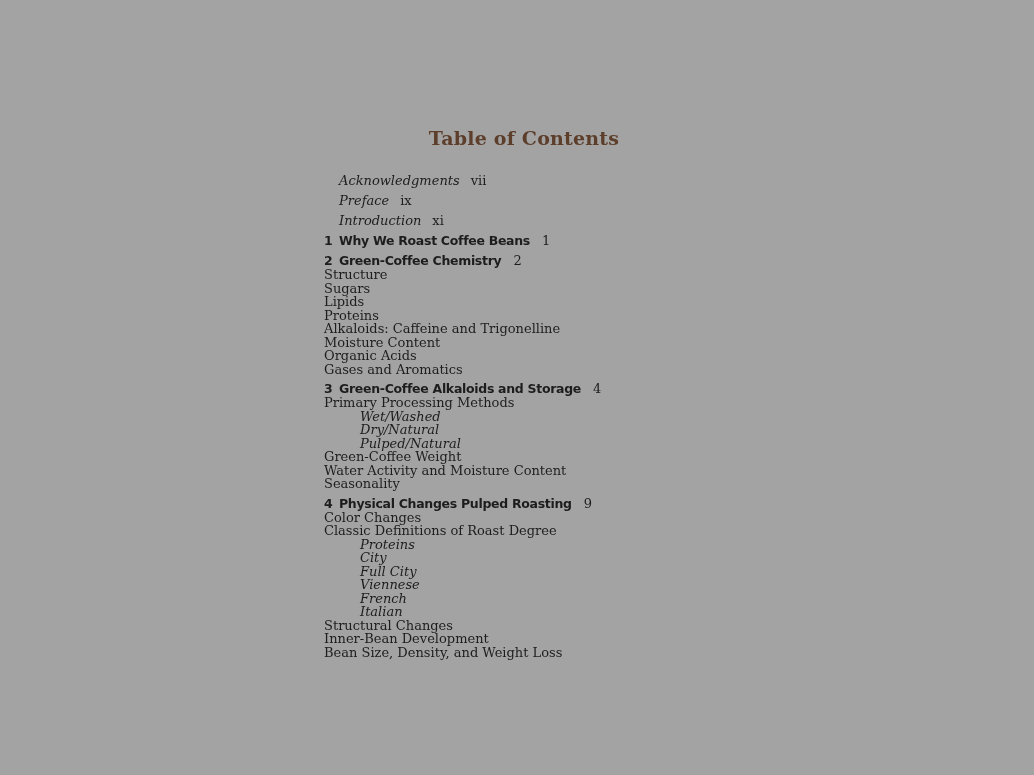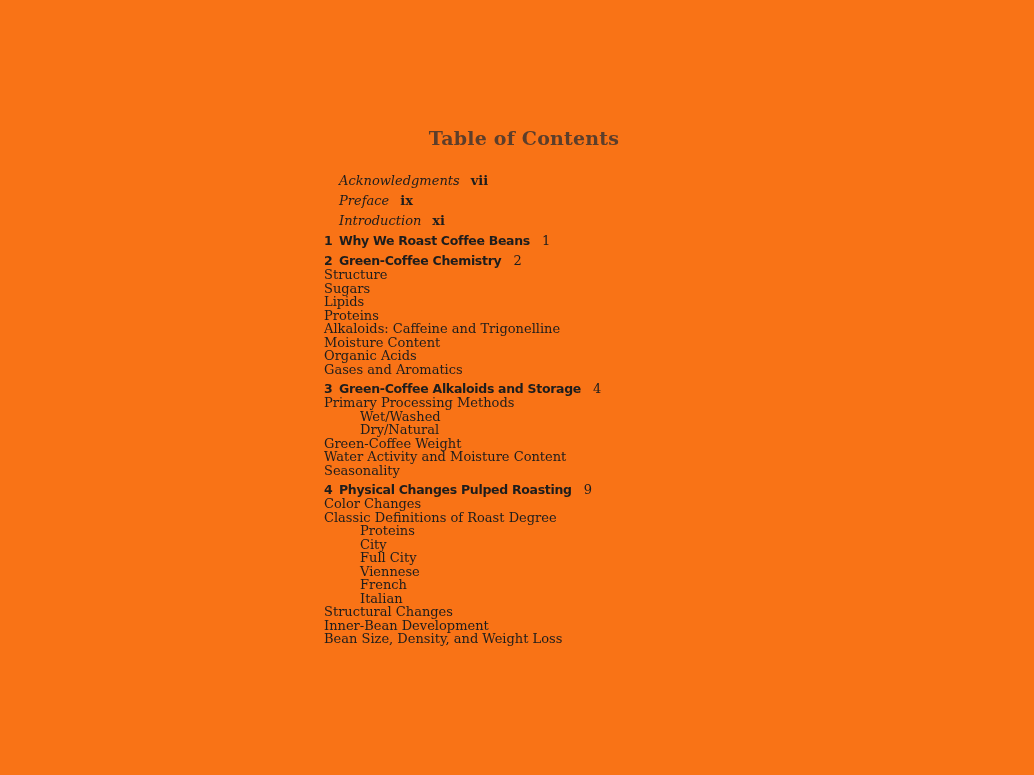--- a/index.html
+++ b/index.html
@@ -4,53 +4,53 @@
 <style>
   html, body { margin: 0; padding: 0; }
   body {
     width: 1034px; height: 775px;
     background: #ffffff;
     position: relative;
     overflow: hidden;
     font-family: "DejaVu Serif", serif;
     color: #1d1d1d;
   }
-  .page { position: absolute; inset: 0; background: #f97316; }
+  .page { position: absolute; inset: 0; background: #a3a3a3; }
   .toc-title {
     position: absolute; top: 127px; left: 0;
     width: 1034px; box-sizing: border-box; padding-left: 14px;
     margin: 0; text-align: center;
     font-family: "DejaVu Serif", serif;
     font-weight: bold; font-size: 19px; letter-spacing: 0.2px;
   }
   .toc { position: absolute; left: 324px; top: 171px; width: 420px; }
   .fm-row {
     height: 20px; line-height: 20px;
     margin-left: 15px; font-size: 13px;
   }
   .fm-label { font-style: italic; }
-  .fm-page { font-style: normal; margin-left: 11px; font-weight: bold; }
+  .fm-page { font-style: normal; margin-left: 11px; }
   .chapter { margin-top: 6px; }
   .chapter.first { margin-top: 3px; }
   .chap-head {
     height: 14px; line-height: 14px;
     font-family: "DejaVu Sans", "Liberation Sans", sans-serif;
     font-weight: bold; font-size: 12.5px; letter-spacing: -0.3px;
     white-space: nowrap;
   }
   .chap-num { display: inline-block; width: 15px; }
   .chap-page {
     font-family: "DejaVu Serif", serif; font-weight: normal;
     font-size: 13px; letter-spacing: 0; margin-left: 12px;
   }
   .sub {
     height: 13.5px; line-height: 13.5px;
     margin-left: 0; font-size: 13px; white-space: nowrap;
   }
-  .sub.italic { margin-left: 36px; }
+  .sub.italic { font-style: italic; margin-left: 36px; }
 </style>
 </head>
 <body>
 
 <div class="page">
 
   <h1 class="toc-title" style="color: rgb(92, 62, 43);">Table of Contents</h1>
 
   <div class="toc">
 
@@ -84,20 +84,21 @@
       <div class="sub plain">Gases and Aromatics</div>
     </div>
 
     <div class="chapter">
       <div class="chap-head">
         <span class="chap-num">3</span><span class="chap-title">Green-Coffee Alkaloids and Storage</span><span class="chap-page">4</span>
       </div>
       <div class="sub plain">Primary Processing Methods</div>
       <div class="sub italic">Wet/Washed</div>
       <div class="sub italic">Dry/Natural</div>
+      <div class="sub italic">Pulped/Natural</div>
       <div class="sub plain">Green-Coffee Weight</div>
       <div class="sub plain">Water Activity and Moisture Content</div>
       <div class="sub plain">Seasonality</div>
     </div>
 
     <div class="chapter">
       <div class="chap-head">
         <span class="chap-num">4</span><span class="chap-title">Physical Changes Pulped Roasting</span><span class="chap-page">9</span>
       </div>
       <div class="sub plain">Color Changes</div>

